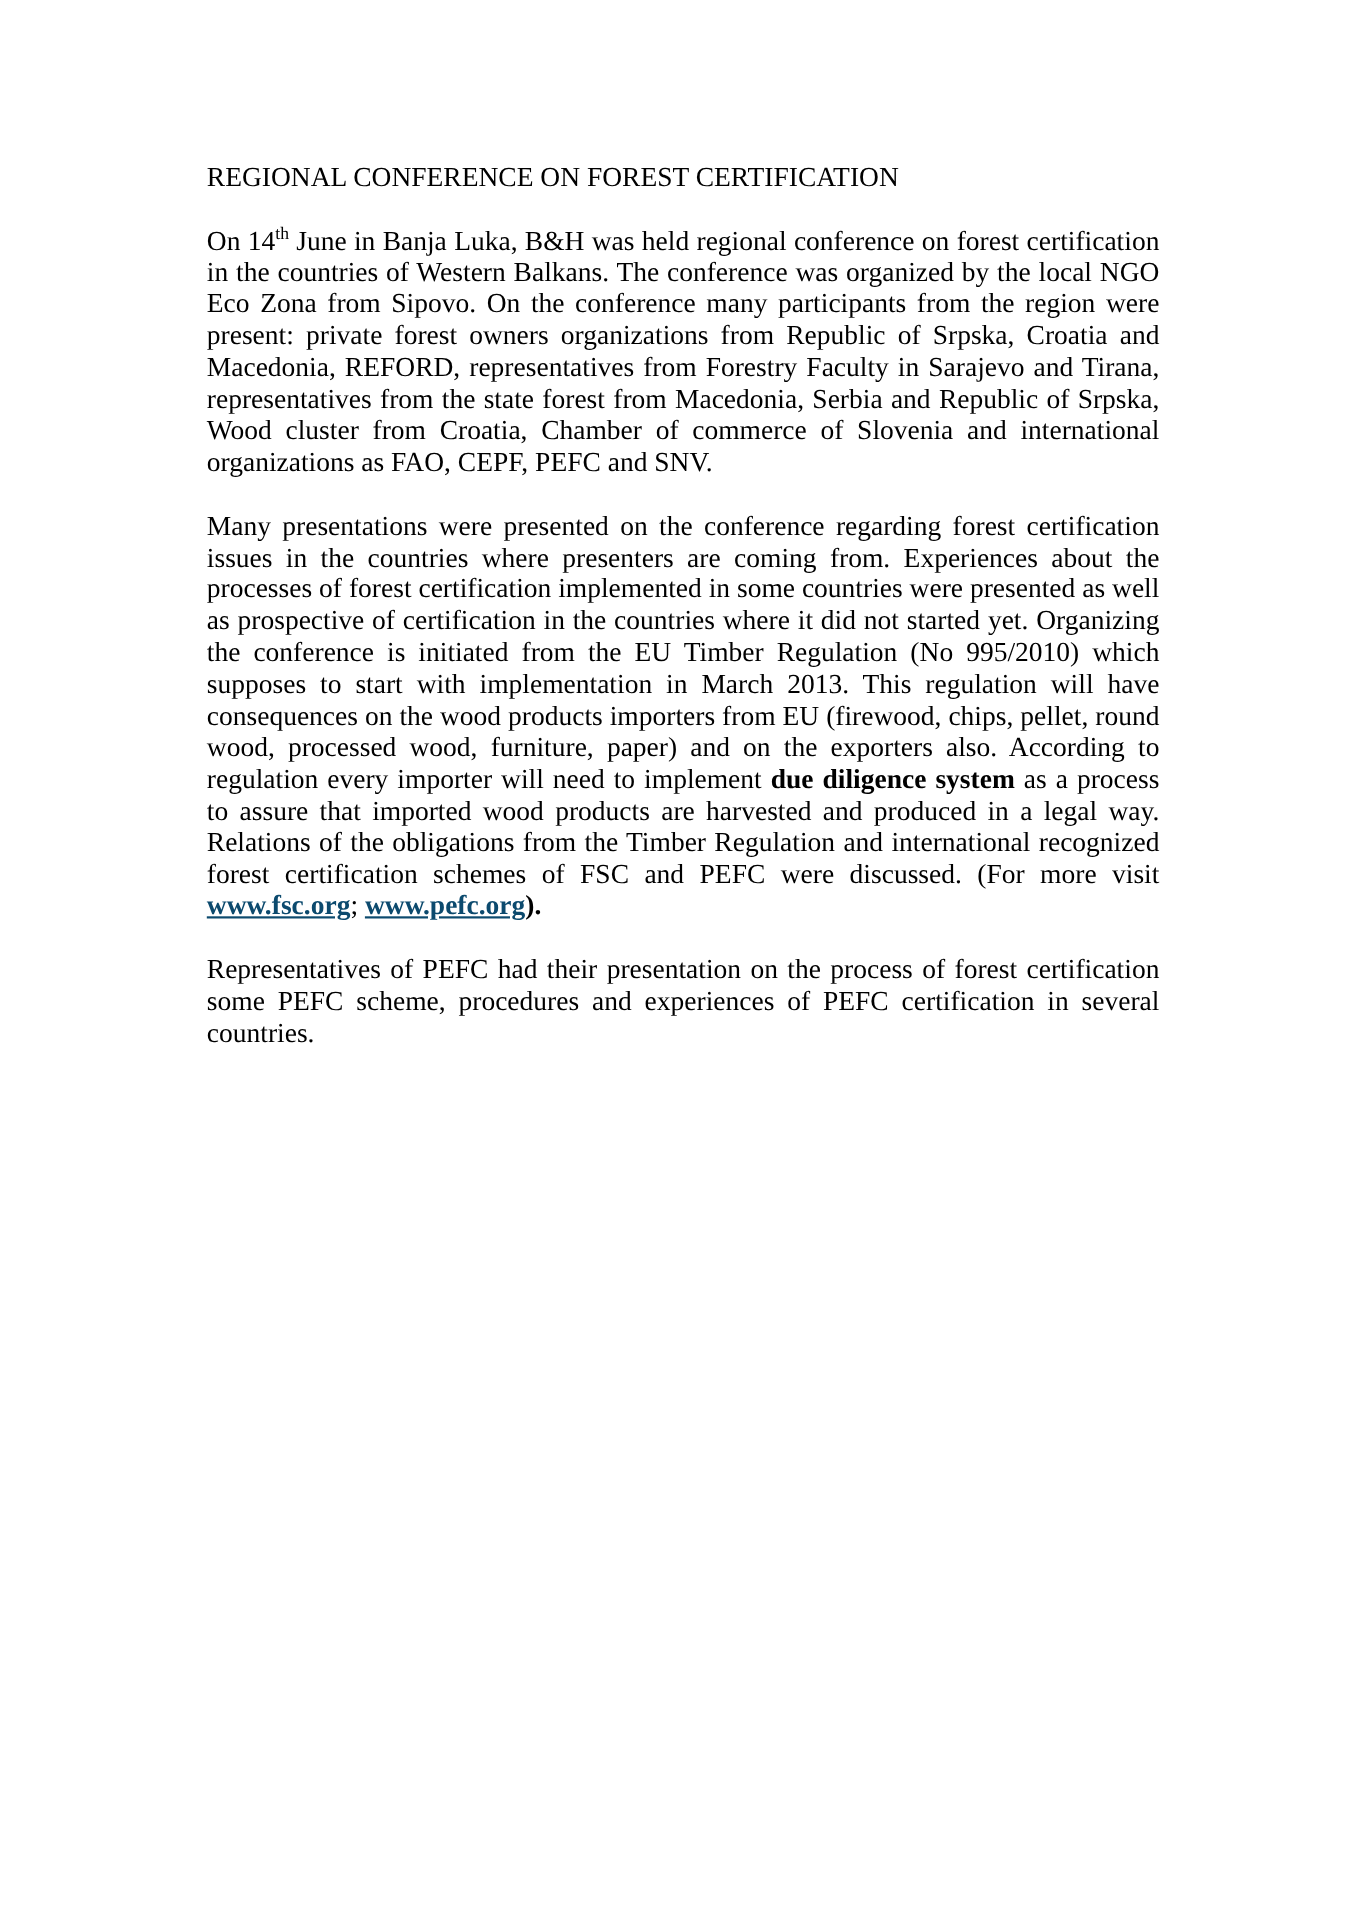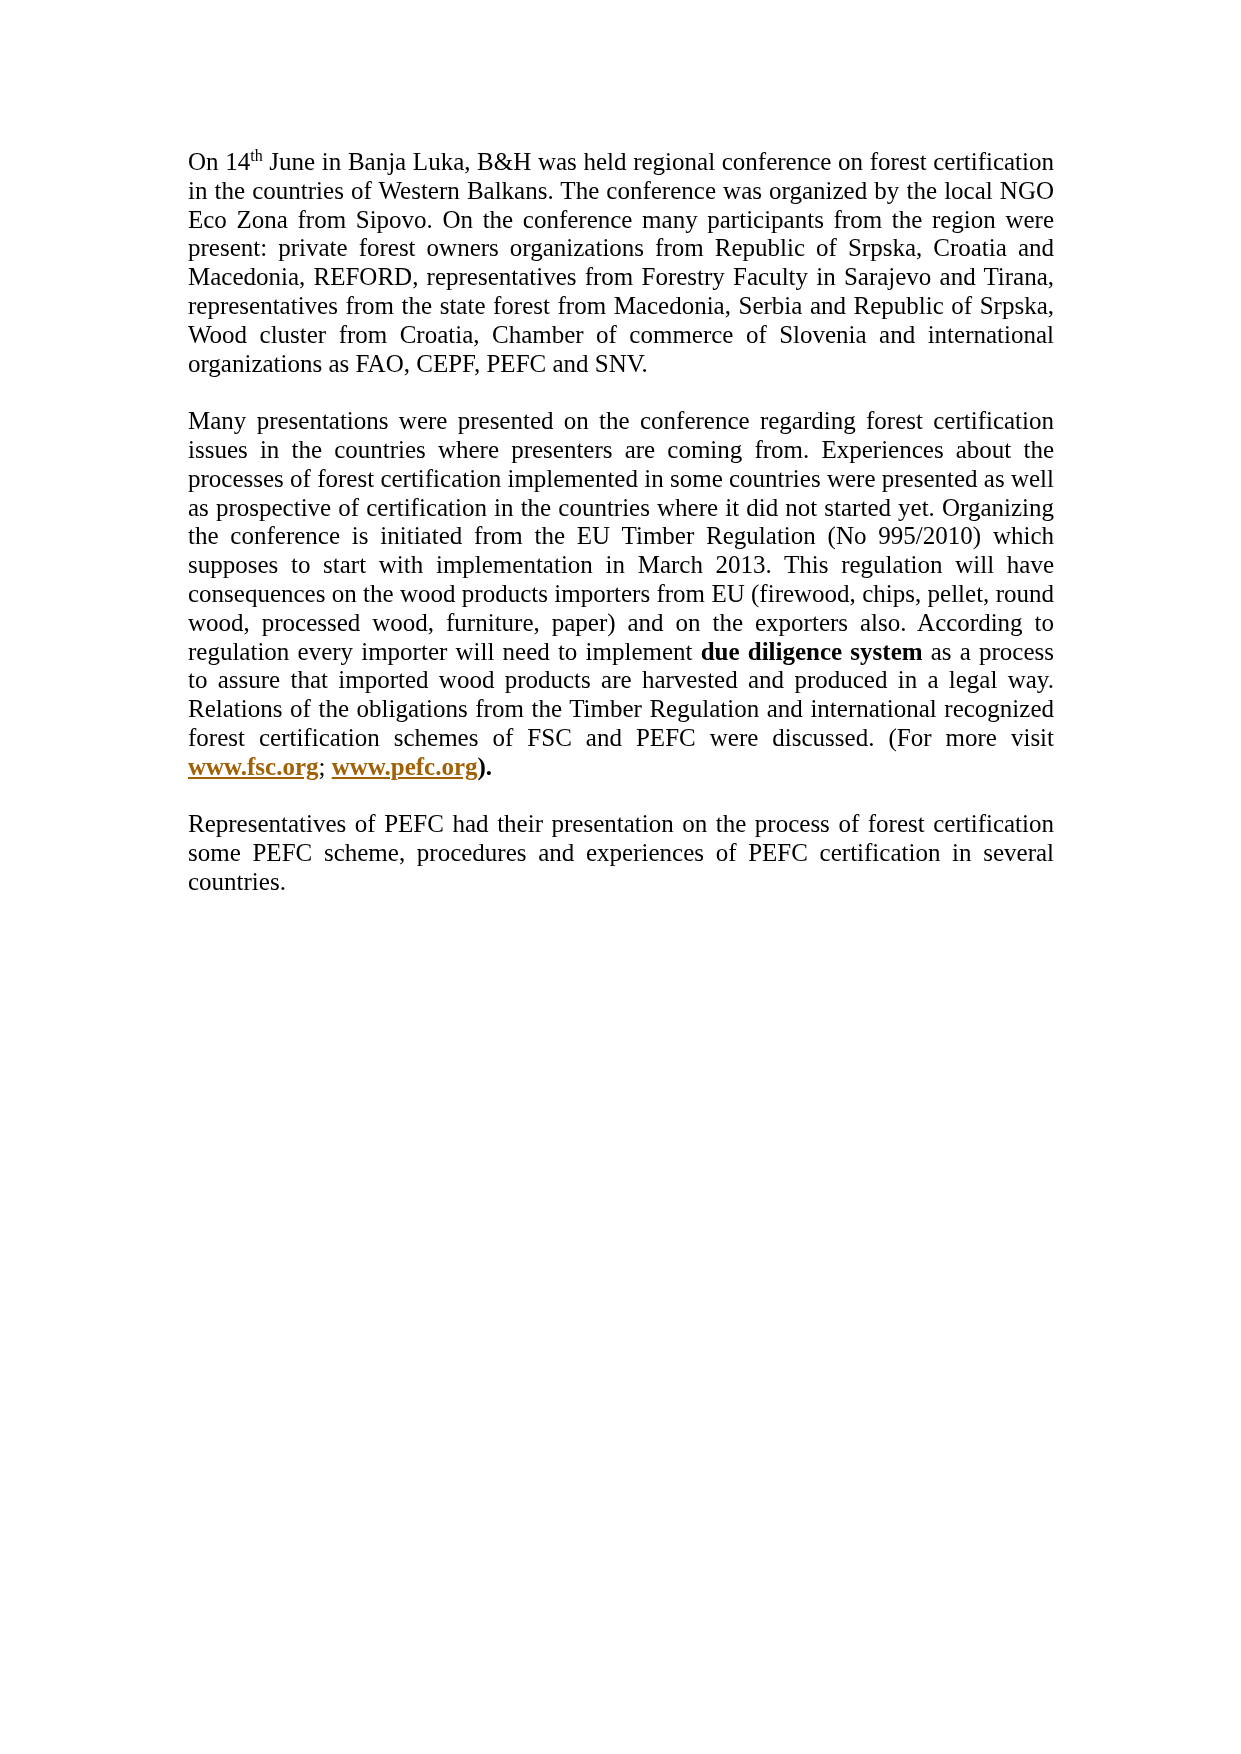--- a/index.html
+++ b/index.html
@@ -45,35 +45,36 @@
   }
   sup.ordinal {
     font-size: 16px;
     line-height: 0;
     vertical-align: super;
   }
   .bold-phrase {
     font-weight: bold;
   }
   a.doc-link {
-    color: #a16207;
+    color: #0c4a6e;
     font-weight: bold;
     text-decoration: underline;
     cursor: pointer;
   }
   .closing-bold {
     font-weight: bold;
   }
 </style>
 </head>
 <body>
 
 <div class="page">
   <div class="content">
 
+    <h1 class="doc-title">REGIONAL CONFERENCE ON FOREST CERTIFICATION</h1>
 
     <p class="body-par"><span>On 14</span><sup class="ordinal">th</sup><span> June in Banja Luka, B&amp;H was held regional conference on forest certification in the countries of Western Balkans. The conference was organized by the local NGO Eco Zona from Sipovo. On the conference many participants from the region were present: private forest owners organizations from Republic of Srpska, Croatia and Macedonia, REFORD, representatives from Forestry Faculty in Sarajevo and Tirana, representatives from the state forest from Macedonia, Serbia and Republic of Srpska, Wood cluster from Croatia, Chamber of commerce of Slovenia and international organizations as FAO, CEPF, PEFC and SNV.</span></p>
 
     <p class="body-par"><span>Many presentations were presented on the conference regarding forest certification issues in the countries where presenters are coming from. Experiences about the processes of forest certification implemented in some countries were presented as well as prospective of certification in the countries where it did not started yet. Organizing the conference is initiated from the EU Timber Regulation (No 995/2010) which supposes to start with implementation in March 2013. This regulation will have consequences on the wood products importers from EU (firewood, chips, pellet, round wood, processed wood, furniture, paper) and on the exporters also. According to regulation every importer will need to implement </span><span class="bold-phrase">due diligence system</span><span> as a process to assure that imported wood products are harvested and produced in a legal way. Relations of the obligations from the Timber Regulation and international recognized forest certification schemes of FSC and PEFC were discussed. (For more visit </span><a class="doc-link">www.fsc.org</a><span>; </span><a class="doc-link">www.pefc.org</a><span class="closing-bold">).</span></p>
 
     <p class="body-par"><span>Representatives of PEFC had their presentation on the process of forest certification some PEFC scheme, procedures and experiences of PEFC certification in several countries.</span></p>
 
   </div>
 </div>
 

